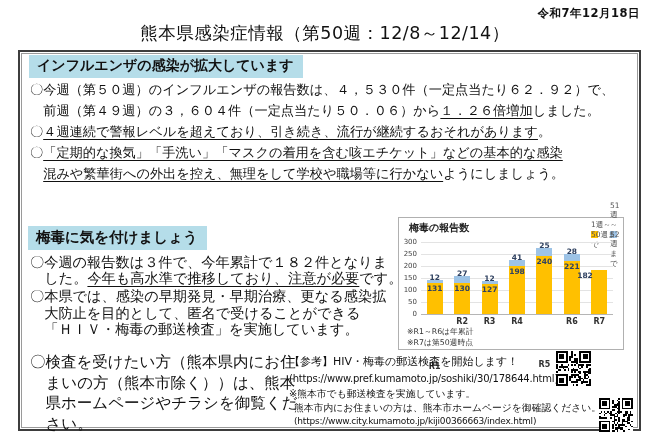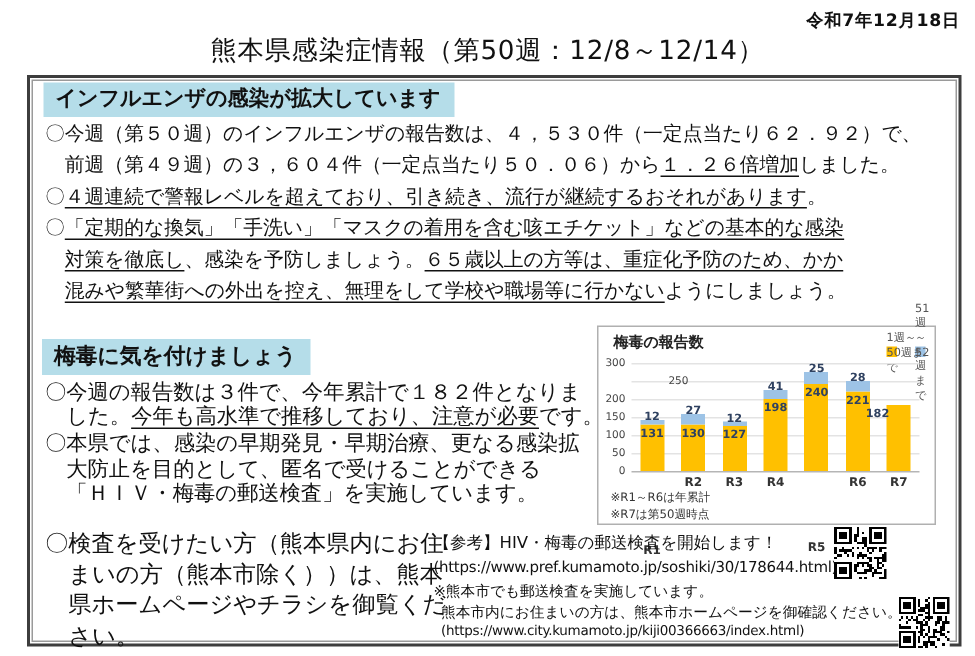--- a/index.html
+++ b/index.html
@@ -41,21 +41,20 @@
   <div class="date">令和7年12月18日</div>
   <div class="title">熊本県感染症情報（第50週：12/8～12/14）</div>
   <div class="main-box"></div>
 
   <div class="sec-header flu-header">インフルエンザの感染が拡大しています</div>
   <div class="body flu-body">
       <div class="line"><span>〇今週（第５０週）のインフルエンザの報告数は、４，５３０件（一定点当たり６２．９２）で、</span></div>
       <div class="line indent"><span>前週（第４９週）の３，６０４件（一定点当たり５０．０６）から</span><span class="u">１．２６倍増加</span><span>しました。</span></div>
       <div class="line"><span>〇</span><span class="u">４週連続で警報レベルを超えており、引き続き、流行が継続するおそれがあります</span><span>。</span></div>
       <div class="line"><span>〇</span><span class="u">「定期的な換気」「手洗い」「マスクの着用を含む咳エチケット」などの基本的な感染</span></div>
-      <div class="line indent"><span class="u">対策を徹底し</span><span>、感染を予防しましょう。</span><span class="u">６５歳以上の方等は、重症化予防のため、かか</span></div>
       <div class="line indent"><span class="u">混みや繁華街への外出を控え、無理をして学校や職場等に行かない</span><span>ようにしましょう。</span></div>
     </div>
 
   <div class="sec-header syp-header">梅毒に気を付けましょう</div>
   <div class="body syp-body">
       <div class="line"><span>〇今週の報告数は３件で、今年累計で１８２件となりま</span></div>
       <div class="line indent"><span>した。</span><span class="u">今年も高水準で推移しており、注意が必要</span><span>です。</span></div>
       <div class="line gap"><span>〇本県では、感染の早期発見・早期治療、更なる感染拡</span></div>
       <div class="line indent"><span>大防止を目的として、匿名で受けることができる</span></div>
       <div class="line indent"><span>「ＨＩＶ・梅毒の郵送検査」を実施しています。</span></div>
@@ -83,21 +82,21 @@
       <div style="left: 0px; top: 92px; width: 18px; text-align: right; font-size: 7px; color: rgb(68, 68, 68);">0</div>
       <div style="left: 22px; top: 84px; width: 192px; height: 1px; background: rgb(227, 227, 227);"></div>
       <div style="left: 0px; top: 80px; width: 18px; text-align: right; font-size: 7px; color: rgb(68, 68, 68);">50</div>
       <div style="left: 22px; top: 72px; width: 192px; height: 1px; background: rgb(227, 227, 227);"></div>
       <div style="left: 0px; top: 68px; width: 18px; text-align: right; font-size: 7px; color: rgb(68, 68, 68);">100</div>
       <div style="left: 22px; top: 60px; width: 192px; height: 1px; background: rgb(227, 227, 227);"></div>
       <div style="left: 0px; top: 56px; width: 18px; text-align: right; font-size: 7px; color: rgb(68, 68, 68);">150</div>
       <div style="left: 22px; top: 48px; width: 192px; height: 1px; background: rgb(227, 227, 227);"></div>
       <div style="left: 0px; top: 44px; width: 18px; text-align: right; font-size: 7px; color: rgb(68, 68, 68);">200</div>
       <div style="left: 22px; top: 36px; width: 192px; height: 1px; background: rgb(227, 227, 227);"></div>
-      <div style="left: 0px; top: 32px; width: 18px; text-align: right; font-size: 7px; color: rgb(68, 68, 68); margin-left: 42px;">250</div>
+      <div style="left: 0px; top: 32px; width: 18px; text-align: right; font-size: 7px; color: rgb(68, 68, 68);">250</div>
       <div style="left: 22px; top: 24px; width: 192px; height: 1px; background: rgb(227, 227, 227);"></div>
       <div style="left: 0px; top: 20px; width: 18px; text-align: right; font-size: 7px; color: rgb(68, 68, 68);">300</div>
       <div style="left: 27.7143px; top: 64.56px; width: 16px; height: 31.44px; background: rgb(255, 192, 0);"></div>
       <div style="left: 27.7143px; top: 61.68px; width: 16px; height: 2.88px; background: rgb(157, 195, 230);"></div>
       <div style="left: 23.7143px; top: 65.56px; width: 24px; text-align: center; font-size: 7.5px; font-weight: bold; color: rgb(47, 65, 96);">131</div>
       <div style="left: 23.7143px; top: 54.68px; width: 24px; text-align: center; font-size: 7.5px; font-weight: bold; color: rgb(47, 65, 96);">12</div>
       <div style="left: 23.7143px; top: 99px; width: 24px; text-align: center; font-size: 8px; font-weight: bold; color: rgb(51, 51, 51); margin-top: 45px;">R1</div>
       <div style="left: 55.1429px; top: 64.8px; width: 16px; height: 31.2px; background: rgb(255, 192, 0);"></div>
       <div style="left: 55.1429px; top: 58.32px; width: 16px; height: 6.48px; background: rgb(157, 195, 230);"></div>
       <div style="left: 51.1429px; top: 65.8px; width: 24px; text-align: center; font-size: 7.5px; font-weight: bold; color: rgb(47, 65, 96);">130</div>

